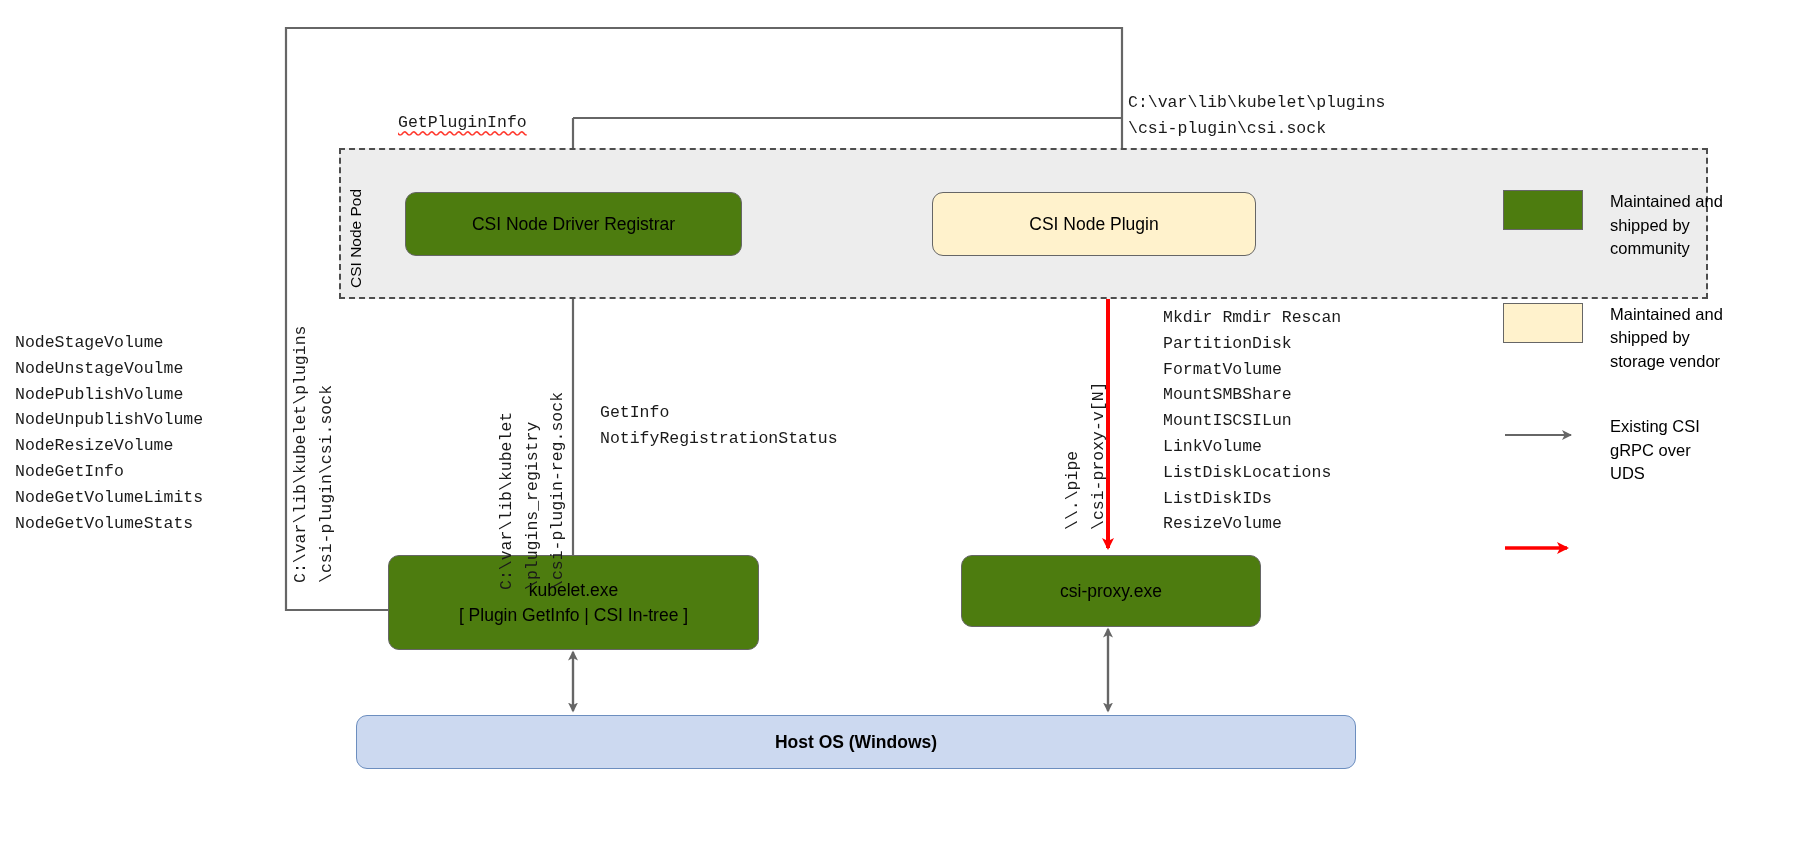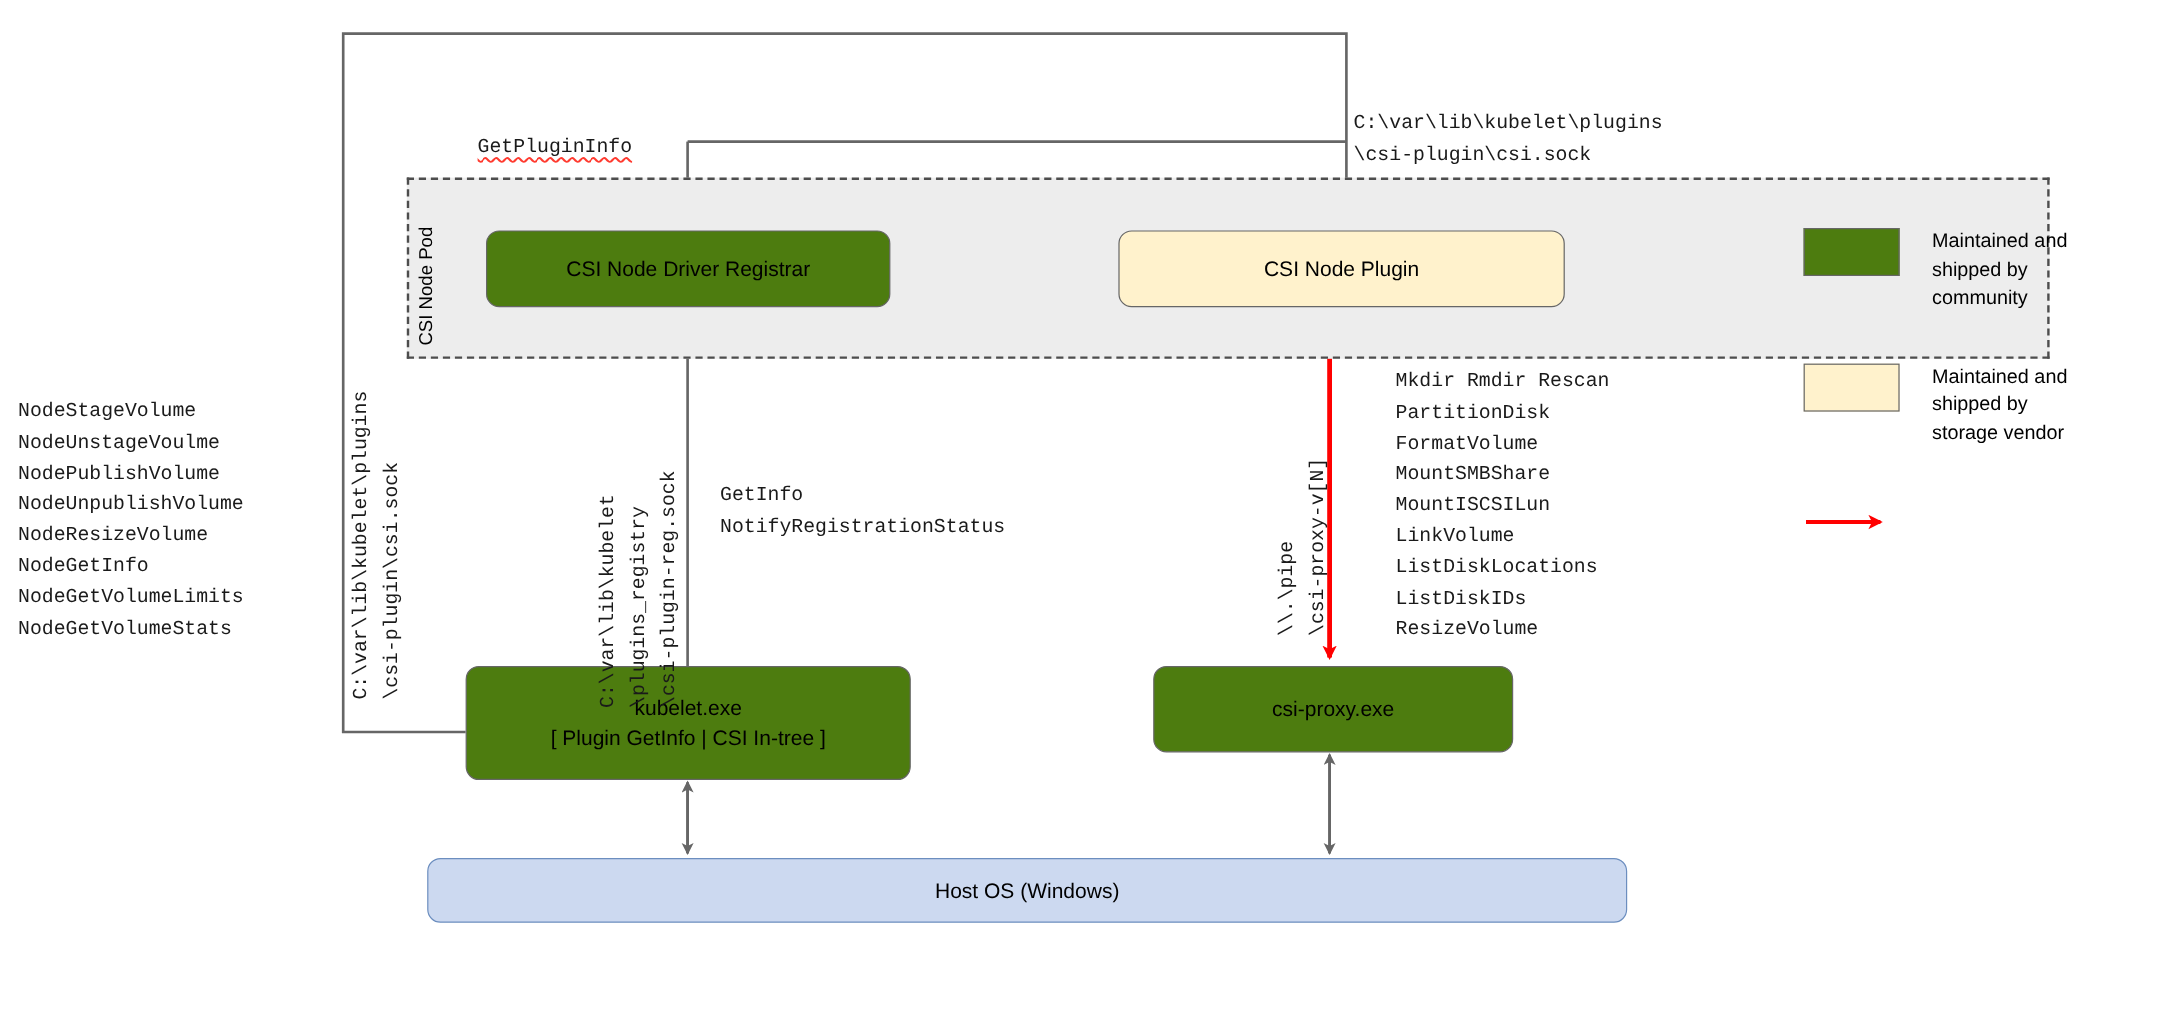--- a/index.html
+++ b/index.html
@@ -26,24 +26,24 @@
   .box{
     box-sizing:border-box;border:1.8px solid #666666;border-radius:11px;
     display:flex;flex-direction:column;align-items:center;justify-content:center;
     font-size:17.5px;color:#000;line-height:1.42;text-align:center;
   }
   .green{background:#4d7c0f;}
   .yellow{background:#fff2cc;}
   .blue{background:#ccd9f0;border-color:#6c8ebf;}
 
   #registrar{left:405px;top:192px;width:337px;height:64px;}
-  #nodeplugin{left:932px;top:192px;width:372px;height:64px;justify-content:center;}
+  #nodeplugin{left:932px;top:192px;width:324px;height:64px;justify-content:center;}
   #kubelet{left:388px;top:555px;width:371px;height:95px;}
   #csiproxy{left:961px;top:555px;width:300px;height:72px;}
-  #hostos{left:356px;top:715px;width:1000px;height:54px;font-size:17.5px;}
+  #hostos{left:356px;top:715px;width:1000px;height:54px;font-size:17.5px;font-weight:bold;}
 
   
   .txt{white-space:pre;font-size:16.5px;line-height:25.8px;color:#1a1a1a;}
 
   #getplugininfo{
     left:398px;top:113px;font-size:16.5px;color:#1a1a1a;
     text-decoration:underline wavy #ff3b30;text-decoration-skip-ink:none;
     text-underline-offset:3px;
   }
   #csi-sock-path{left:1128px;top:90px;}
@@ -181,20 +181,35 @@
 community</div>
   </div>
 
   <div class="leg-row">
     <div class="leg-swatch yellow"></div>
     <div class="leg-text">Maintained and
 shipped by
 storage vendor</div>
   </div>
 
+  <div class="leg-row">
+    <div class="leg-arrow">
+      <svg width="80" height="16" viewBox="0 0 80 16">
+        <defs>
+          <marker id="lgGray" markerWidth="11" markerHeight="11" refX="9" refY="5" orient="auto" markerUnits="userSpaceOnUse">
+            <path d="M0,0 L10,5 L0,10 L2.6,5 Z" fill="#666666"></path>
+          </marker>
+        </defs>
+        <path d="M2,8 L68,8" stroke="#666666" stroke-width="2" fill="none" marker-end="url(#lgGray)"></path>
+      </svg>
+    </div>
+    <div class="leg-text">Existing CSI
+gRPC over
+UDS</div>
+  </div>
 
   <div class="leg-row">
     <div class="leg-arrow">
       <svg width="80" height="18" viewBox="0 0 80 18">
         <defs>
           <marker id="lgRed" markerWidth="14" markerHeight="14" refX="10" refY="6" orient="auto" markerUnits="userSpaceOnUse">
             <path d="M0,0 L12,6 L0,12 L3,6 Z" fill="#ff0000"></path>
           </marker>
         </defs>
         <path d="M2,9 L64,9" stroke="#ff0000" stroke-width="3.4" fill="none" marker-end="url(#lgRed)"></path>

